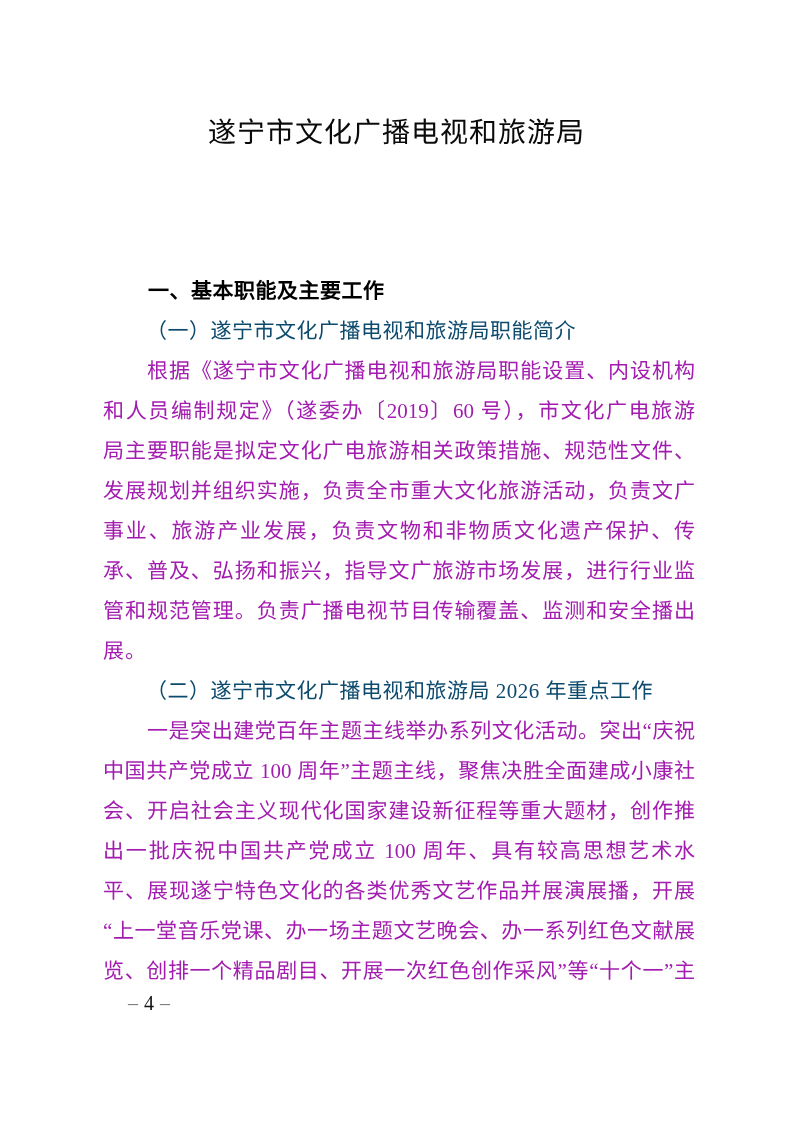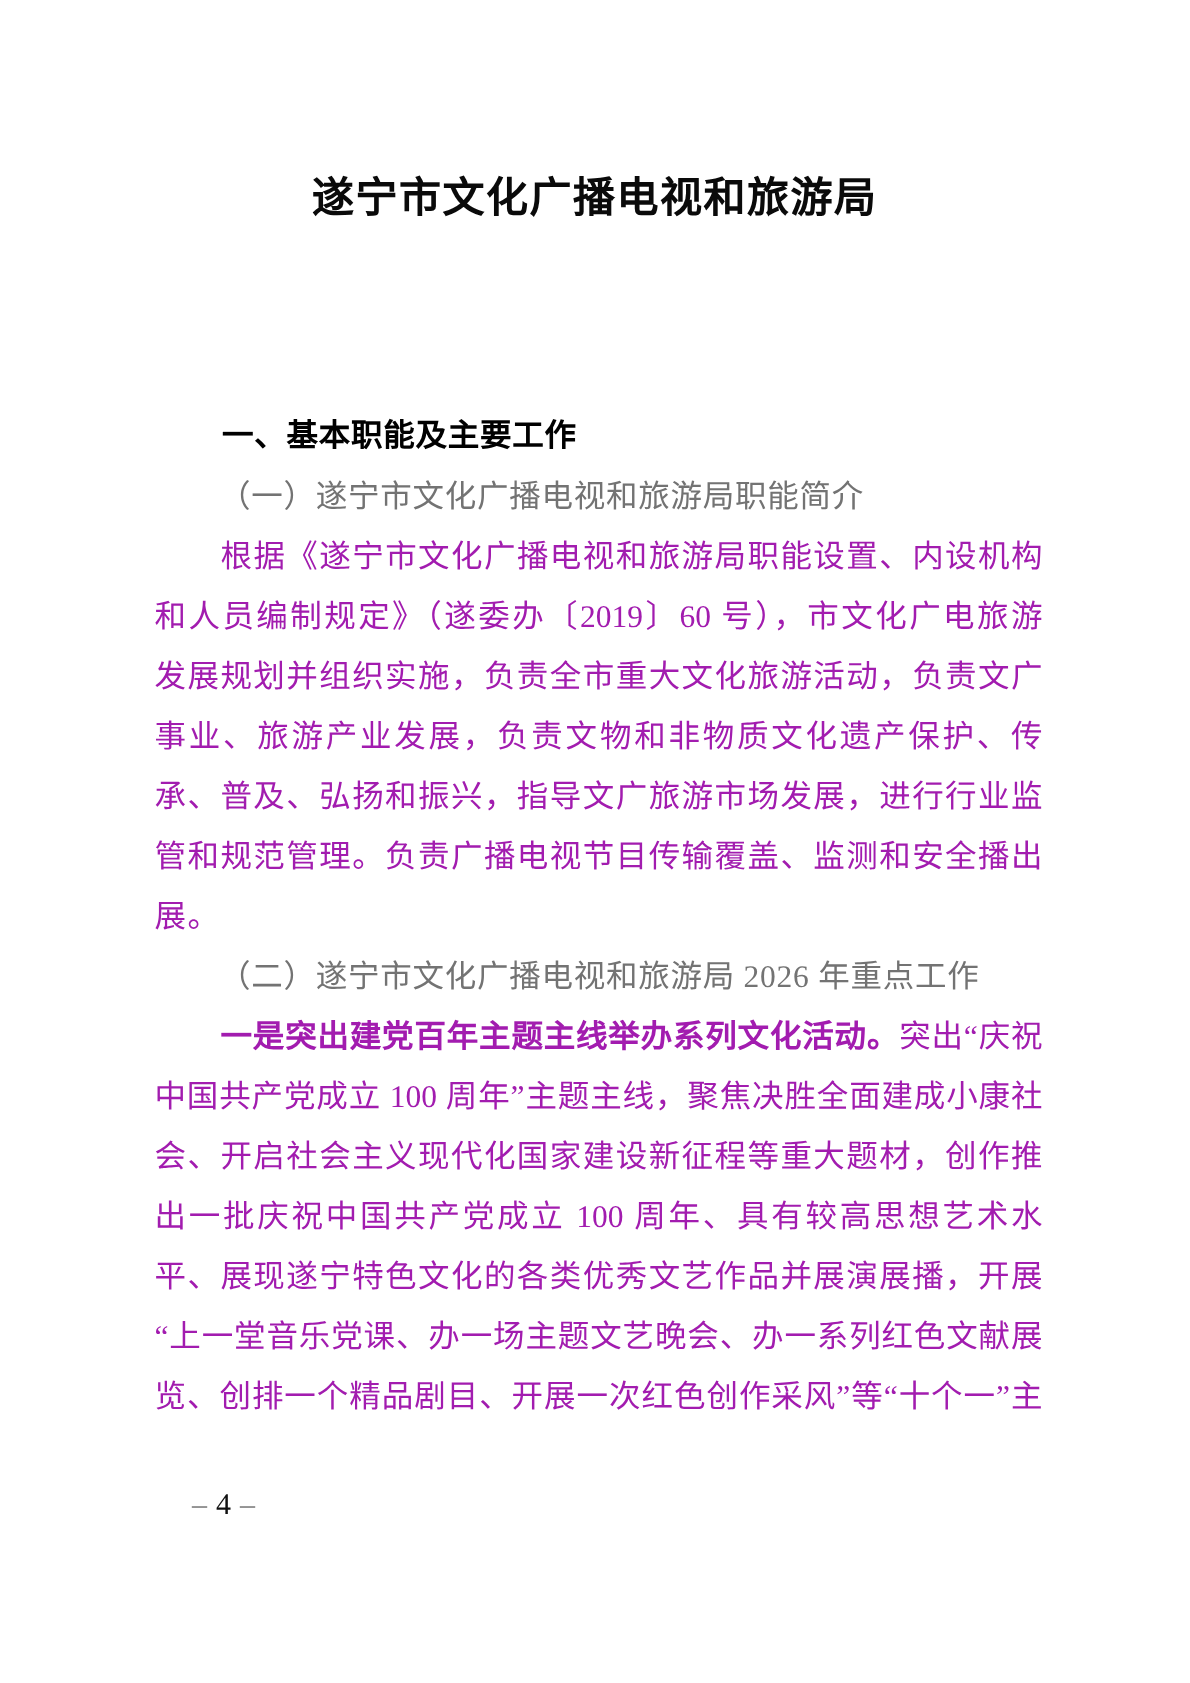--- a/index.html
+++ b/index.html
@@ -20,21 +20,21 @@
   .title-block {
     position: absolute;
     top: 112px;
     left: 0;
     width: 100%;
     text-align: center;
   }
   .title-line {
     font-size: 28px;
     line-height: 41px;
-    font-weight: bold;
+    font-weight: normal;
     letter-spacing: 1px;
     color: #0a0a0a;
   }
   
   .text-column {
     position: absolute;
     left: 103px;
     top: 238px;
     width: 592px;
   }
@@ -50,40 +50,40 @@
     letter-spacing: 0.5px;
     padding-left: 45px;
     color: #000000;
     margin-top: 33px;
   }
   .sub-heading {
     font-family: "Liberation Serif", serif;
     font-size: 21px;
     letter-spacing: 0.5px;
     padding-left: 43px;
-    color: #737373;
+    color: #0c4a6e;
   }
   .body-line {
     font-size: 21px;
     color: #a21caf;
     text-align: justify;
     text-align-last: justify;
     -moz-text-align-last: justify;
   }
   .body-line.indent {
     padding-left: 44px;
   }
   .body-line.para-end {
     text-align-last: left;
     -moz-text-align-last: left;
     letter-spacing: 1px;
   }
   .lead-bold {
     font-family: "Liberation Sans", sans-serif;
-    font-weight: bold;
+    font-weight: normal;
   }
   
   .footer {
     position: absolute;
     left: 122px;
     top: 990px;
     font-size: 20px;
     line-height: 26px;
     color: #111111;
   }
@@ -102,20 +102,21 @@
   </div>
 
   <div class="text-column">
 
     <div class="slot section-heading">一、基本职能及主要工作</div>
 
     <div class="slot sub-heading">（一）遂宁市文化广播电视和旅游局职能简介</div>
 
     <div class="slot body-line indent">根据《遂宁市文化广播电视和旅游局职能设置、内设机构</div>
     <div class="slot body-line">和人员编制规定》（遂委办〔2019〕60 号），市文化广电旅游</div>
+    <div class="slot body-line">局主要职能是拟定文化广电旅游相关政策措施、规范性文件、</div>
     <div class="slot body-line">发展规划并组织实施，负责全市重大文化旅游活动，负责文广</div>
     <div class="slot body-line">事业、旅游产业发展，负责文物和非物质文化遗产保护、传</div>
     <div class="slot body-line">承、普及、弘扬和振兴，指导文广旅游市场发展，进行行业监</div>
     <div class="slot body-line">管和规范管理。负责广播电视节目传输覆盖、监测和安全播出</div>
     <div class="slot body-line para-end">展。</div>
 
     <div class="slot sub-heading">（二）遂宁市文化广播电视和旅游局 2026 年重点工作</div>
 
     <div class="slot body-line indent">
       <span class="lead-bold">一是突出建党百年主题主线举办系列文化活动。</span><span>突出“庆祝</span>

